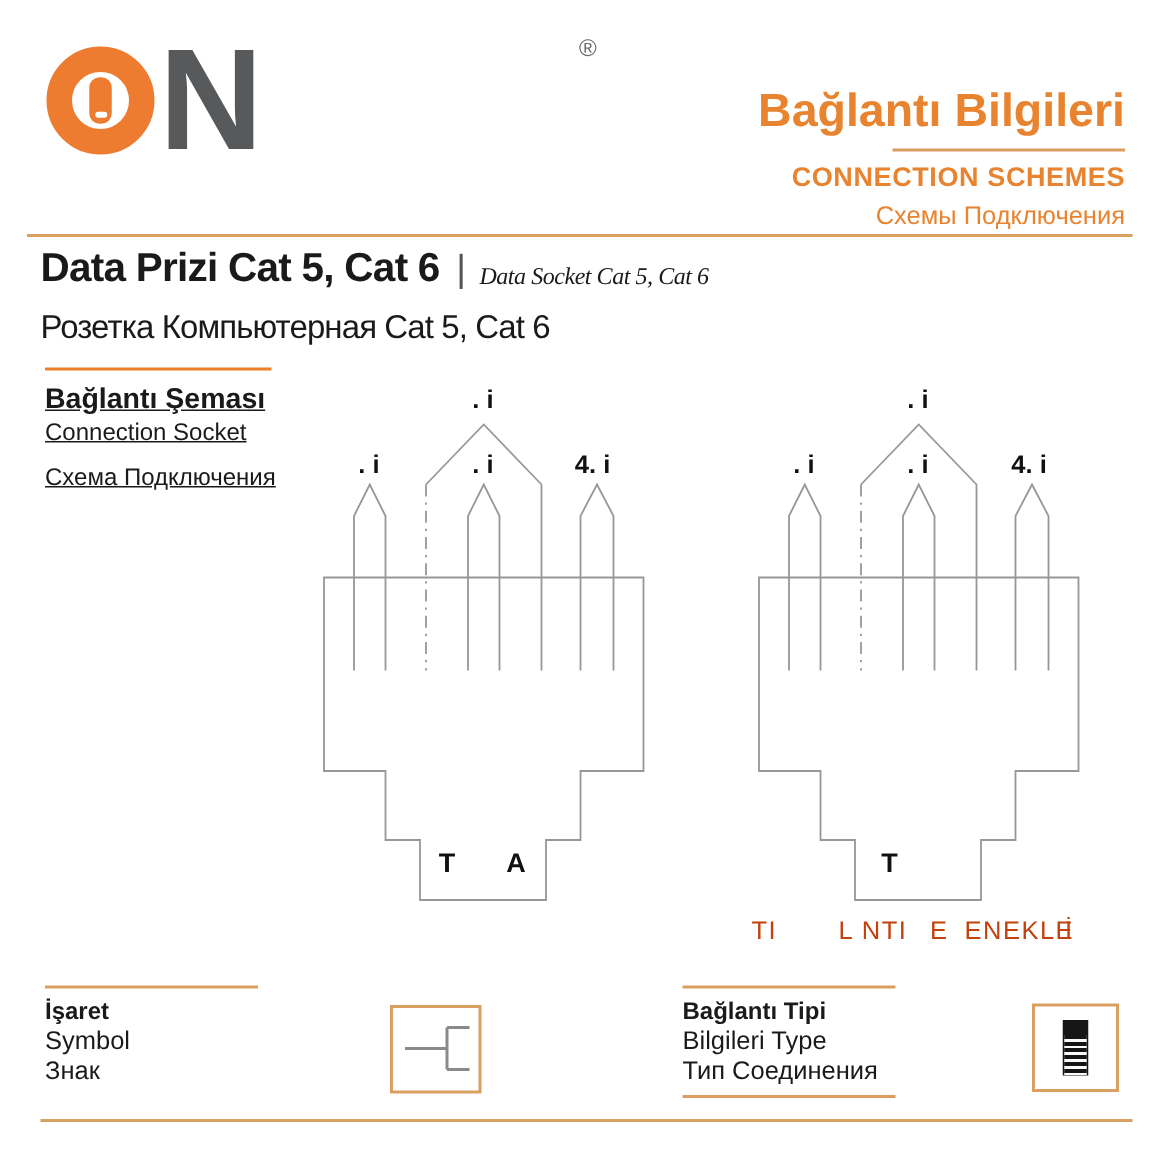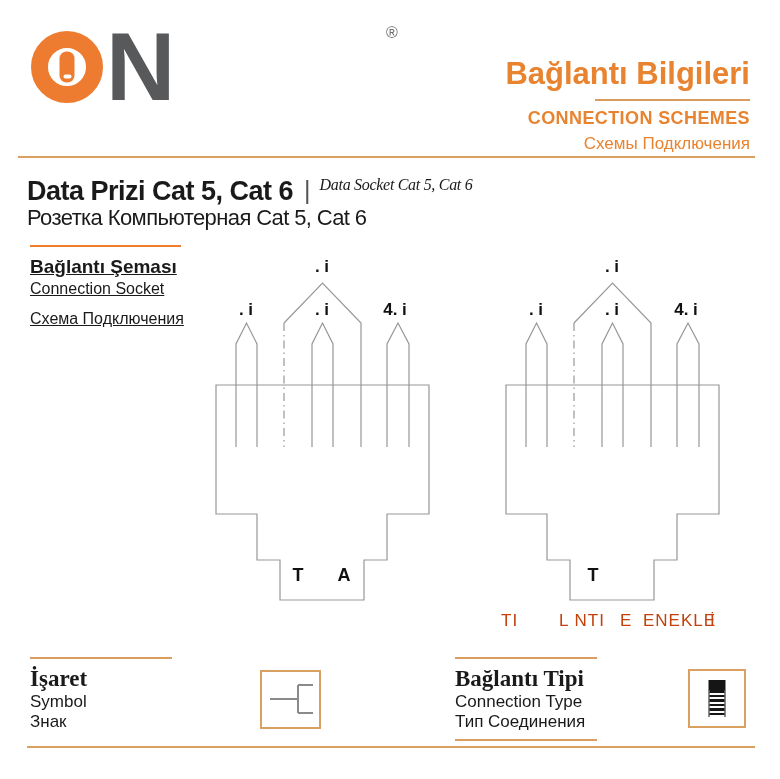--- a/index.html
+++ b/index.html
@@ -17,40 +17,40 @@
   .reg-mark { position:absolute; left:386px; top:24px; font-size:16px; color:#6b6b6b; }
   .tagline { position:absolute; left:31px; top:113px; font-size:17px; font-weight:600; letter-spacing:7.5px; color:#2e2e2e; white-space:nowrap; }
   
   .conn-info { position:absolute; right:30px; top:58px; text-align:right; color:#e8832f; }
   .conn-info-tr { font-size:31px; font-weight:700; line-height:1.05; }
   .conn-underline { width:155px; height:2px; background:#db9c60; margin:8px 0 7px auto; }
   .conn-info-en { font-size:18px; font-weight:700; letter-spacing:0.4px; }
   .conn-info-ru { font-size:17px; font-weight:400; margin-top:5px; }
   .hdivider { position:absolute; left:18px; top:156px; width:737px; height:2px; background:#d9a062; }
   
-  .prod-title { position:absolute; left:27px; top:176px; display:flex; align-items:flex-start; white-space:nowrap; }
+  .prod-title { position:absolute; left:27px; top:163px; display:flex; align-items:flex-end; white-space:nowrap; }
   .prod-tr { font-size:27px; font-weight:700; letter-spacing:-0.5px; }
   .prod-sep { font-size:25px; color:#555; margin:0 9px 0 11px; font-weight:400; }
   .prod-en { font-size:16px; font-style:italic; letter-spacing:-0.3px;font-family:Liberation Serif, serif; }
   .prod-ru { position:absolute; left:27px; top:205px; font-size:22px; letter-spacing:-0.6px; }
   
   .scheme-line { position:absolute; left:30px; top:245px; width:151px; height:2px; background:#ee7e2c; }
   .scheme-block { position:absolute; left:30px; top:256px; line-height:1.15;text-decoration:underline; }
   .scheme-tr { font-size:19px; font-weight:700; }
   .scheme-en { font-size:16px; margin-top:2px; }
   .scheme-ru { font-size:16px; margin-top:12px; }
   
   .diagram-svg { position:absolute; left:0; top:0; width:780px; height:779px; }
   .dlabel { position:absolute; transform:translateX(-50%); font-size:17px; font-weight:700; white-space:nowrap; color:#111; }
   .caption-token { position:absolute; top:611px; font-size:17px; letter-spacing:1px; white-space:nowrap; color:#c2410c; }
   
   .foot-line { height:2px; background:#dc9e60; width:142px; }
   .foot-left { position:absolute; left:30px; top:657px; }
   .foot-right { position:absolute; left:455px; top:657px; }
-  .foot-title { font-size:23px; font-weight:700; margin-top:7px; line-height:1.15;font-family:Liberation Serif, serif; }
+  .foot-title { font-size:16px; font-weight:700; margin-top:7px; line-height:1.15; }
   .foot-sub { font-size:17px; line-height:1.18; }
   .foot-line-bottom { margin-top:6px; }
   .symbol-box { position:absolute; left:260px; top:670px; width:57px; height:55px; border:2px solid #d9a062; background:#fff; }
   .screw-box { position:absolute; left:688px; top:669px; width:54px; height:55px; border:2px solid #d9a062; background:#fff; }
   .screw { position:absolute; left:50%; top:9px; transform:translateX(-50%); width:17px; }
   .screw-head { width:17px; height:10px; background:#151515; }
   .screw-thread { width:15px; height:27px; margin:0 auto;
       background:repeating-linear-gradient(180deg,#151515 0px,#151515 2.6px,#fafafa 2.6px,#fafafa 4.5px);
       border-left:1px solid #151515; border-right:1px solid #151515; }
   .fdivider { position:absolute; left:27px; top:746px; width:728px; height:2px; background:#d9a062; }
@@ -143,21 +143,21 @@
         <path d="M36 13 V41"></path>
         <path d="M36 13 H51"></path>
         <path d="M36 41 H51"></path>
       </g>
     </svg>
   </div>
 
   <div class="foot-right">
     <div class="foot-line"></div>
     <div class="foot-title">Bağlantı Tipi</div>
-    <div class="foot-sub">Connection Type</div>
+    <div class="foot-sub">Bilgileri Type</div>
     <div class="foot-sub">Тип Соединения</div>
     <div class="foot-line foot-line-bottom"></div>
   </div>
   <div class="screw-box">
     <div class="screw">
       <div class="screw-head"></div>
       <div class="screw-thread"></div>
     </div>
   </div>
 

